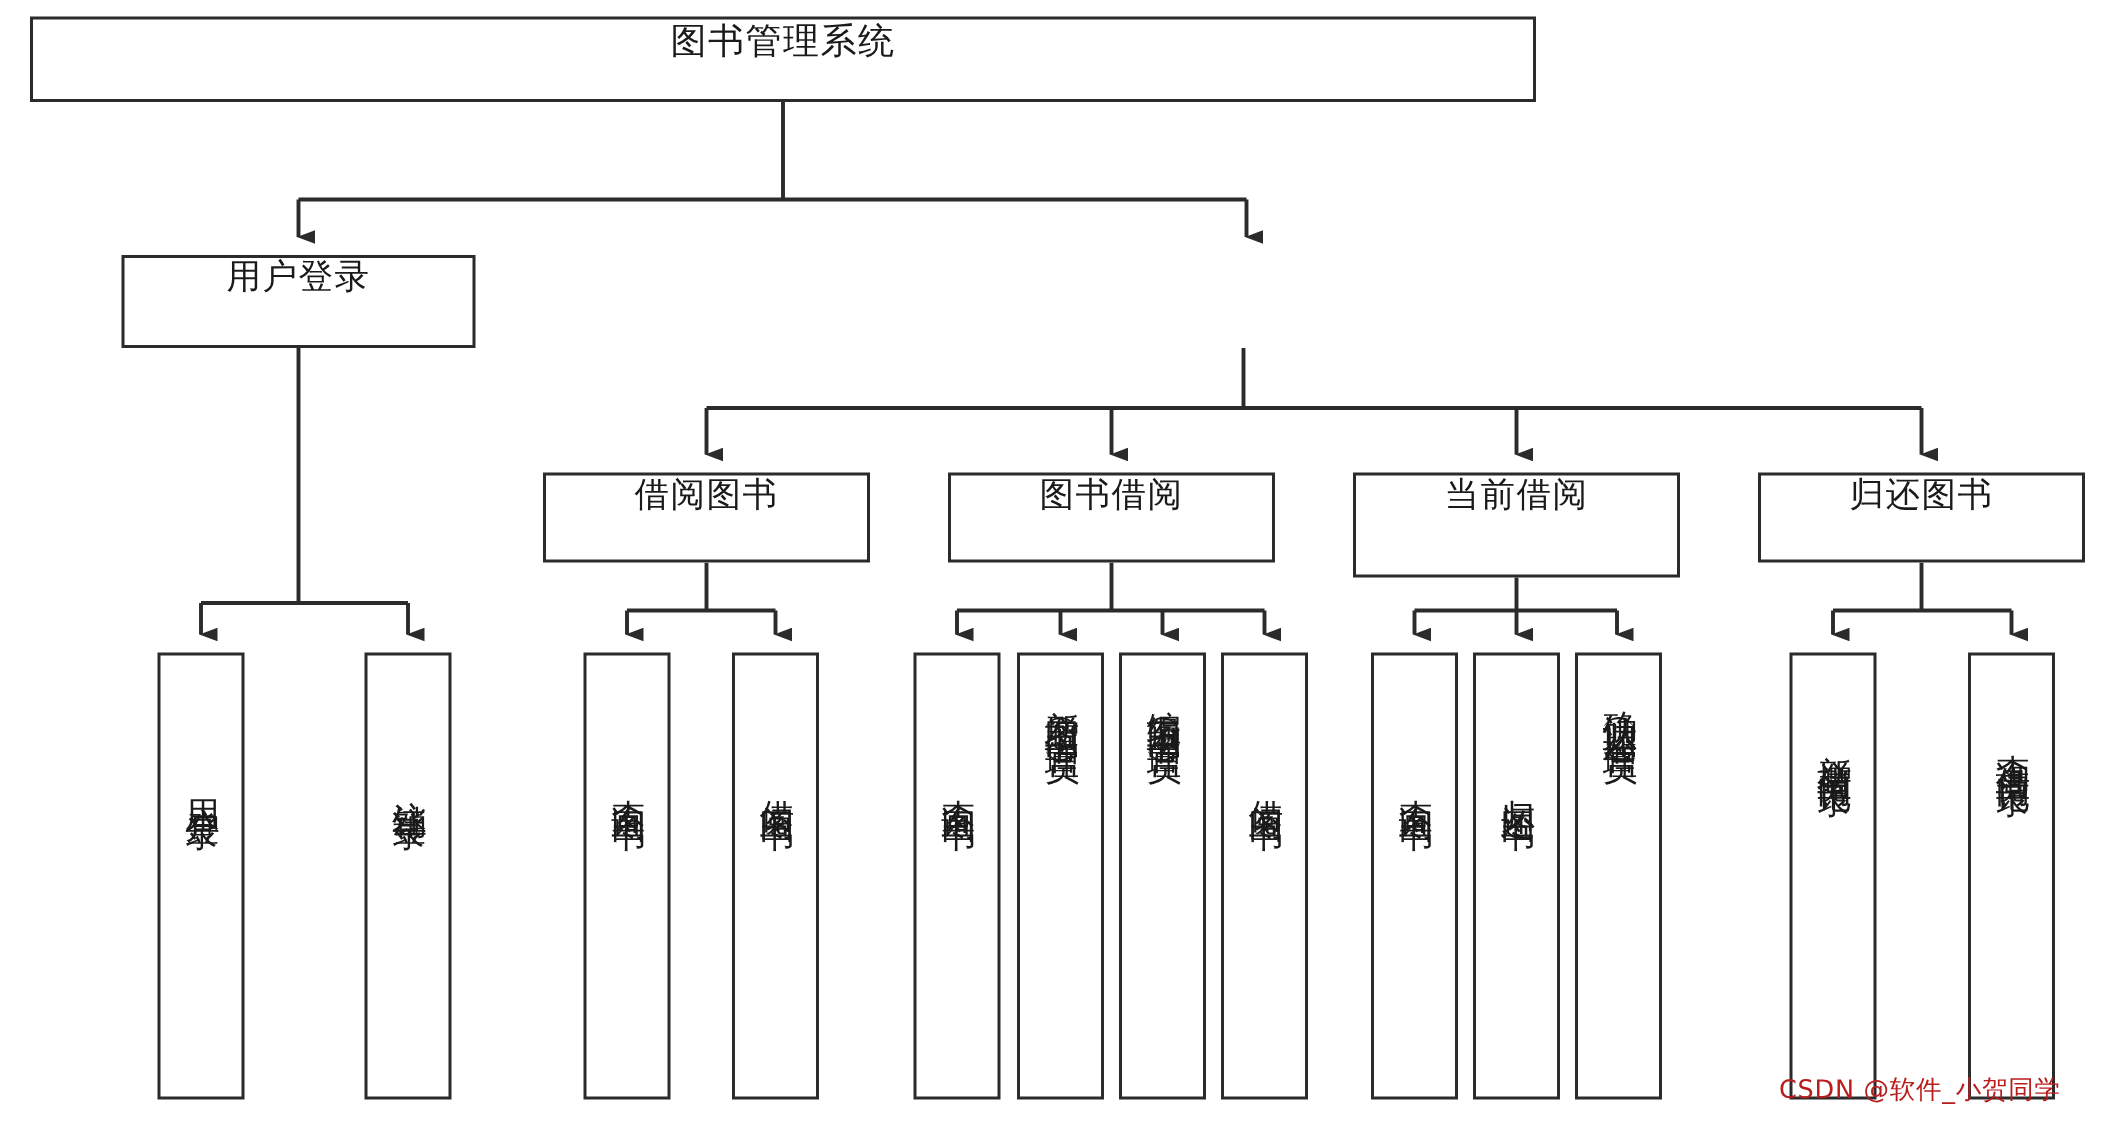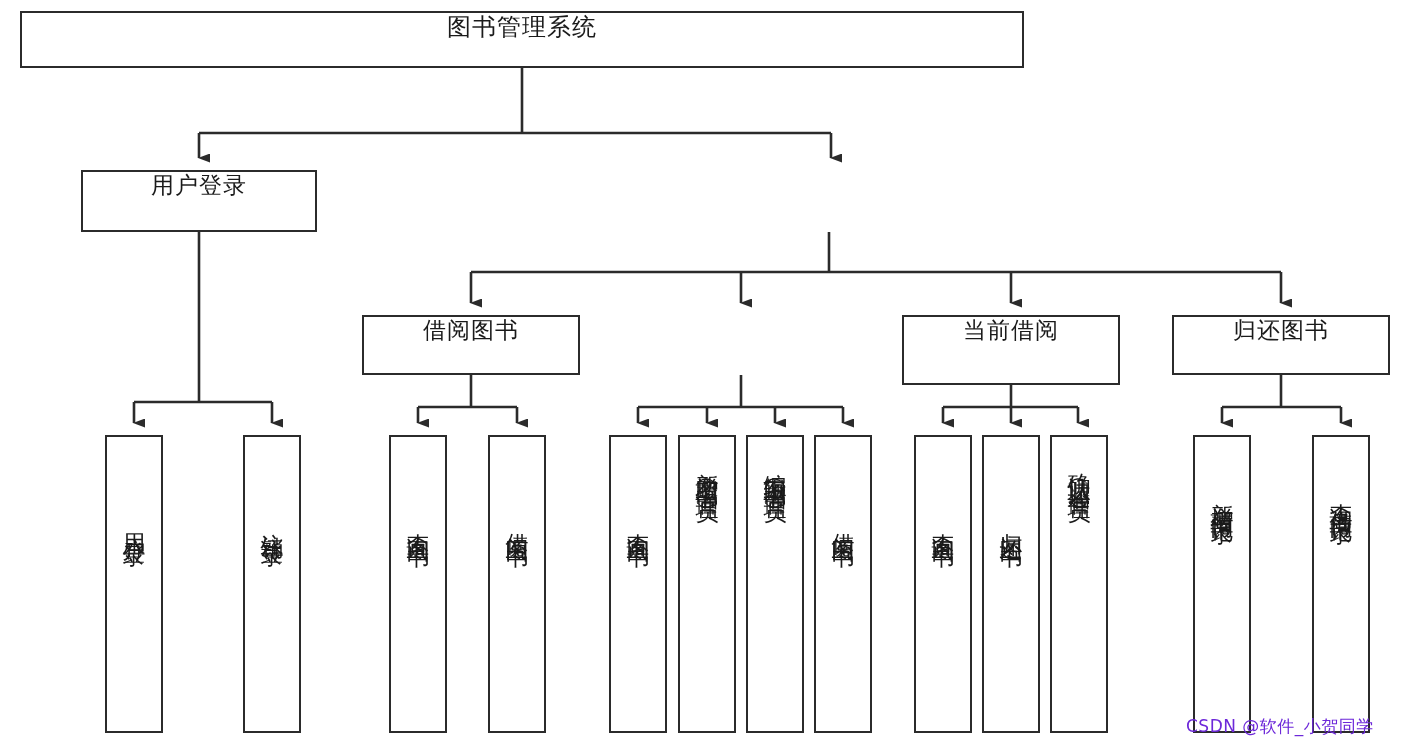--- a/index.html
+++ b/index.html
@@ -53,21 +53,21 @@
   .v-node.mid .lbl{margin-top:78px;}
 
   svg#wires{
     position:absolute;left:0;top:0;width:1405px;height:747px;
     z-index:1;pointer-events:none;
   }
   #watermark{
     position:absolute;
     left:1186px;top:715px;
     font-size:17px;
-    color:#6d28d9;
+    color:#b91c1c;
     letter-spacing:0.5px;
     z-index:5;
     white-space:nowrap;
   }
 </style>
 </head>
 <body>
 
 <div id="diagram">
 
@@ -127,20 +127,23 @@
 
   <div class="node h-node" style="left:81px;top:170px;width:236px;height:62px;">
     <span class="lbl">用户登录</span>
   </div>
 
 
   <div class="node h-node" style="left:362px;top:315px;width:218px;height:60px;">
     <span class="lbl">借阅图书</span>
   </div>
 
+  <div class="node h-node" style="left:632px;top:315px;width:218px;height:60px;">
+    <span class="lbl">图书借阅</span>
+  </div>
 
   <div class="node h-node" style="left:902px;top:315px;width:218px;height:70px;">
     <span class="lbl">当前借阅</span>
   </div>
 
   <div class="node h-node" style="left:1172px;top:315px;width:218px;height:60px;">
     <span class="lbl">归还图书</span>
   </div>
 
   <div class="node v-node mid" style="left:105px;top:435px;width:58px;height:298px;">

